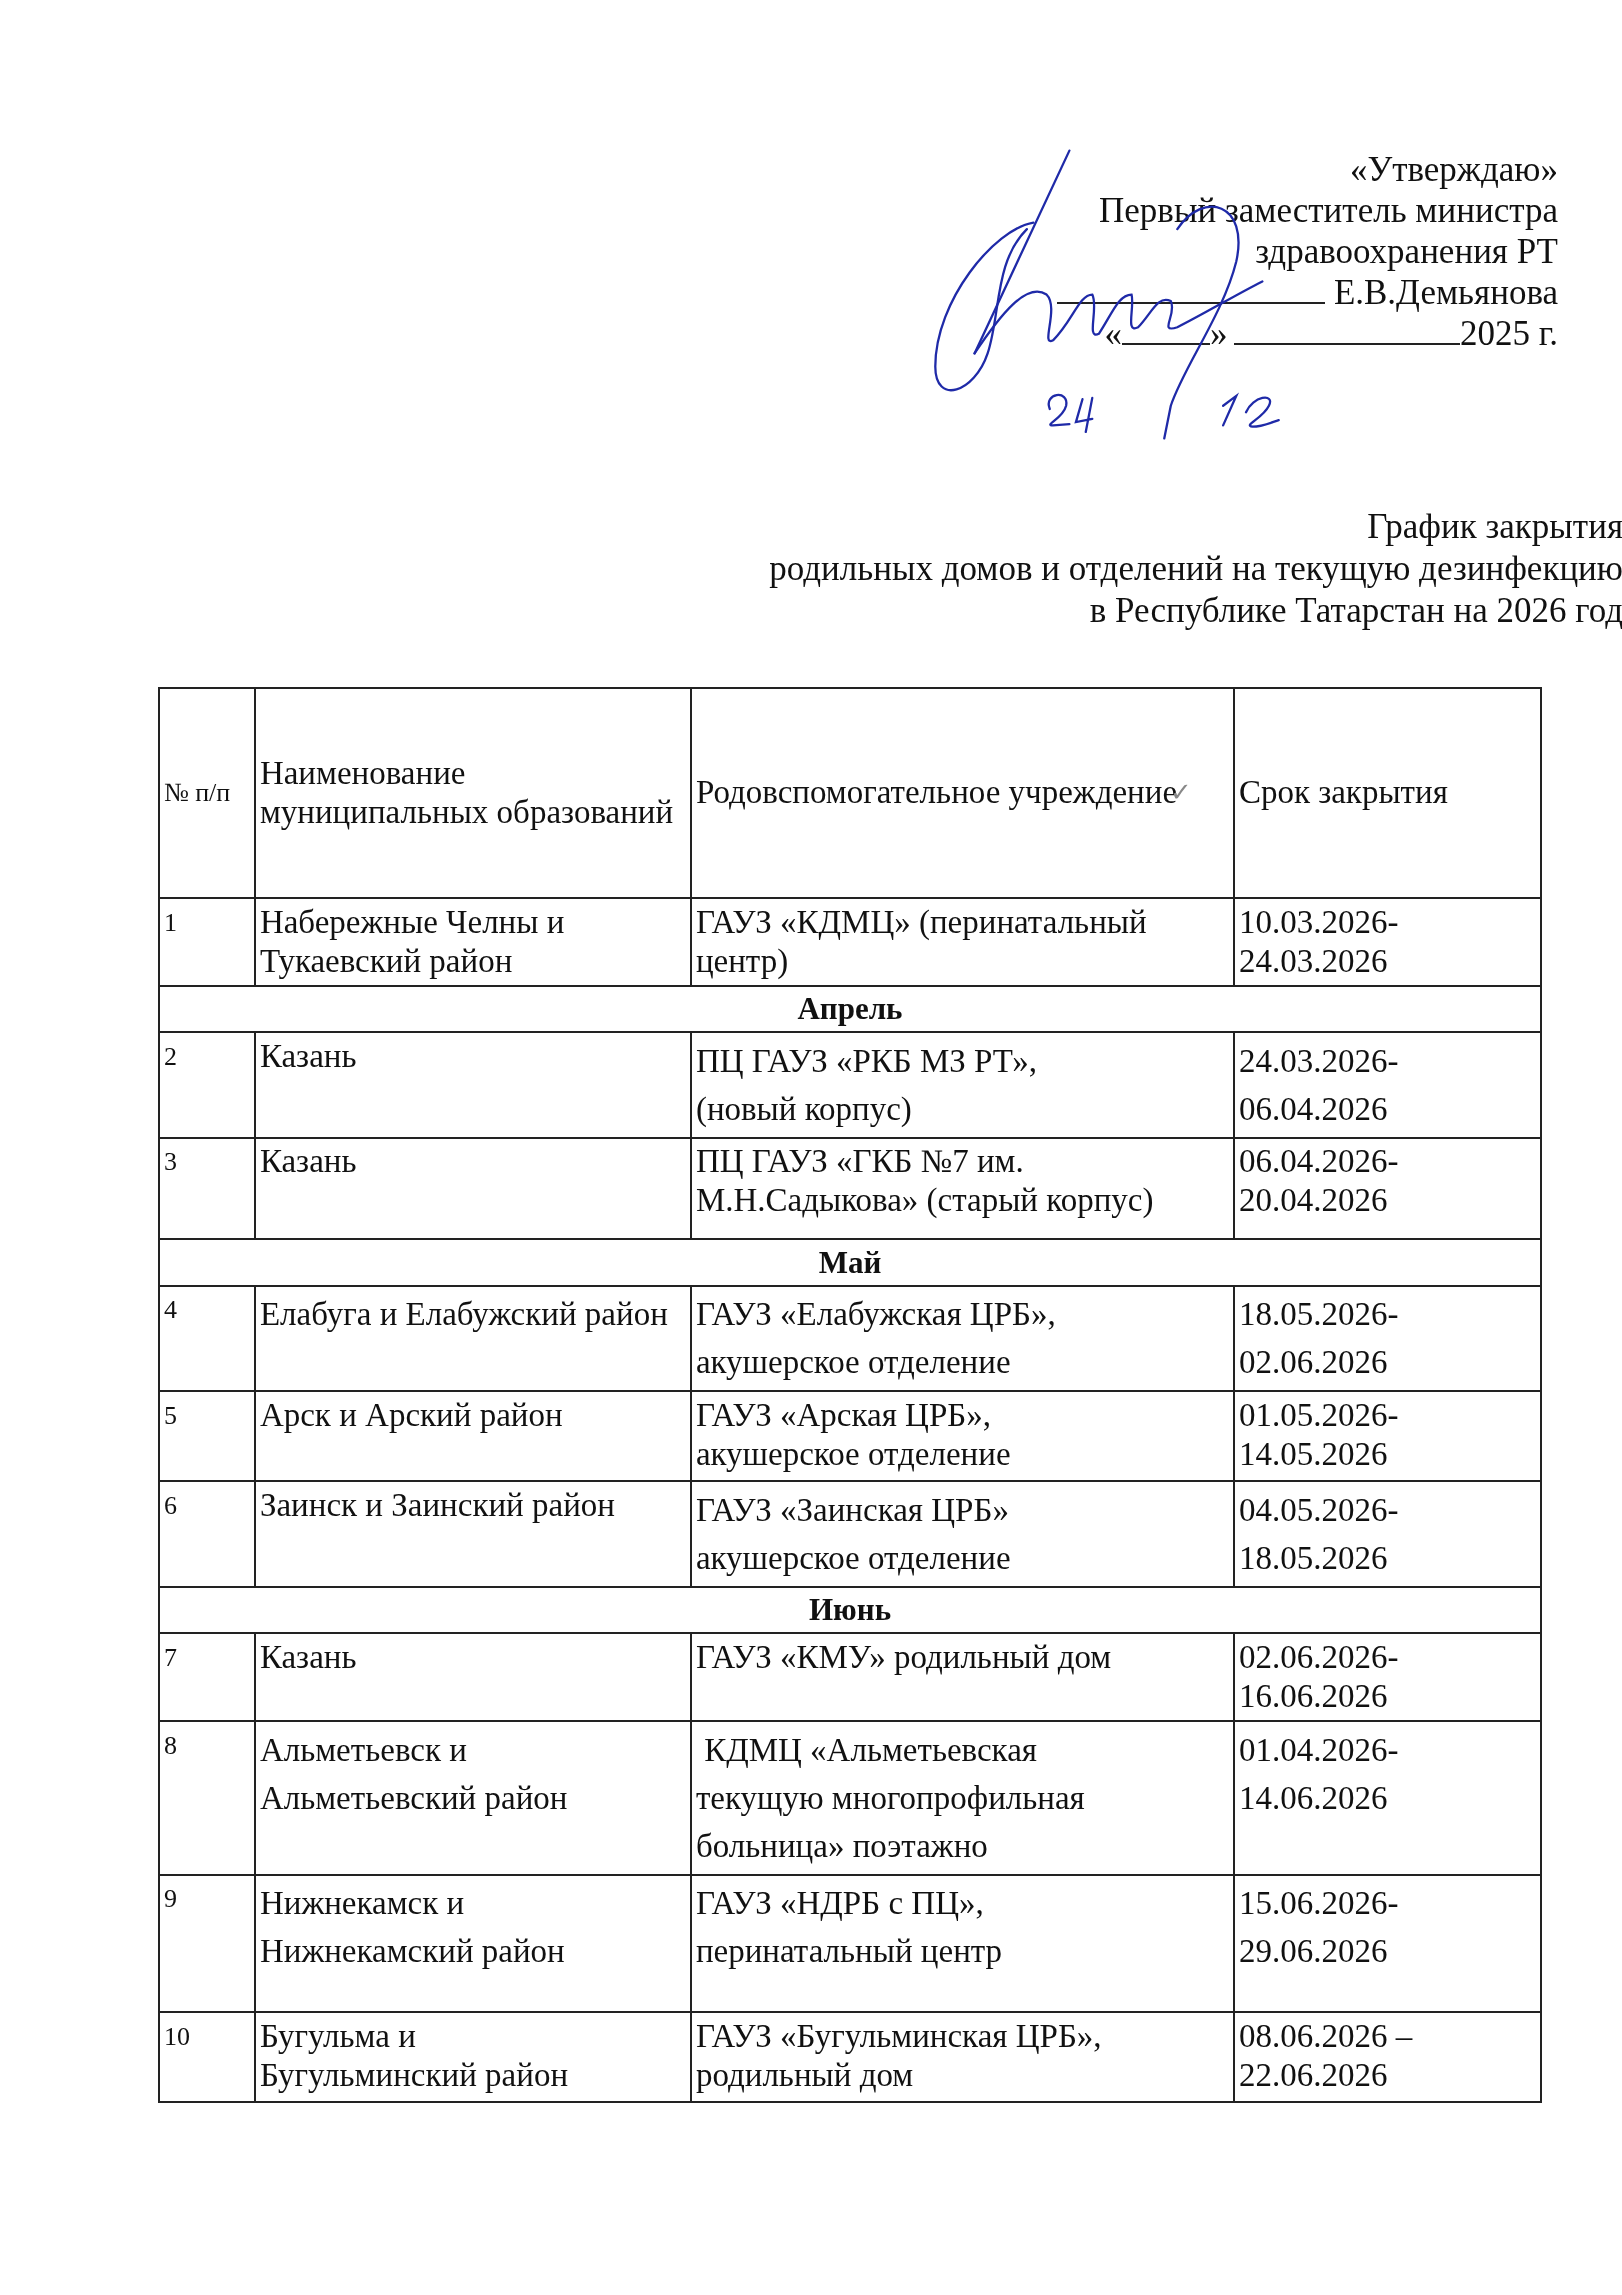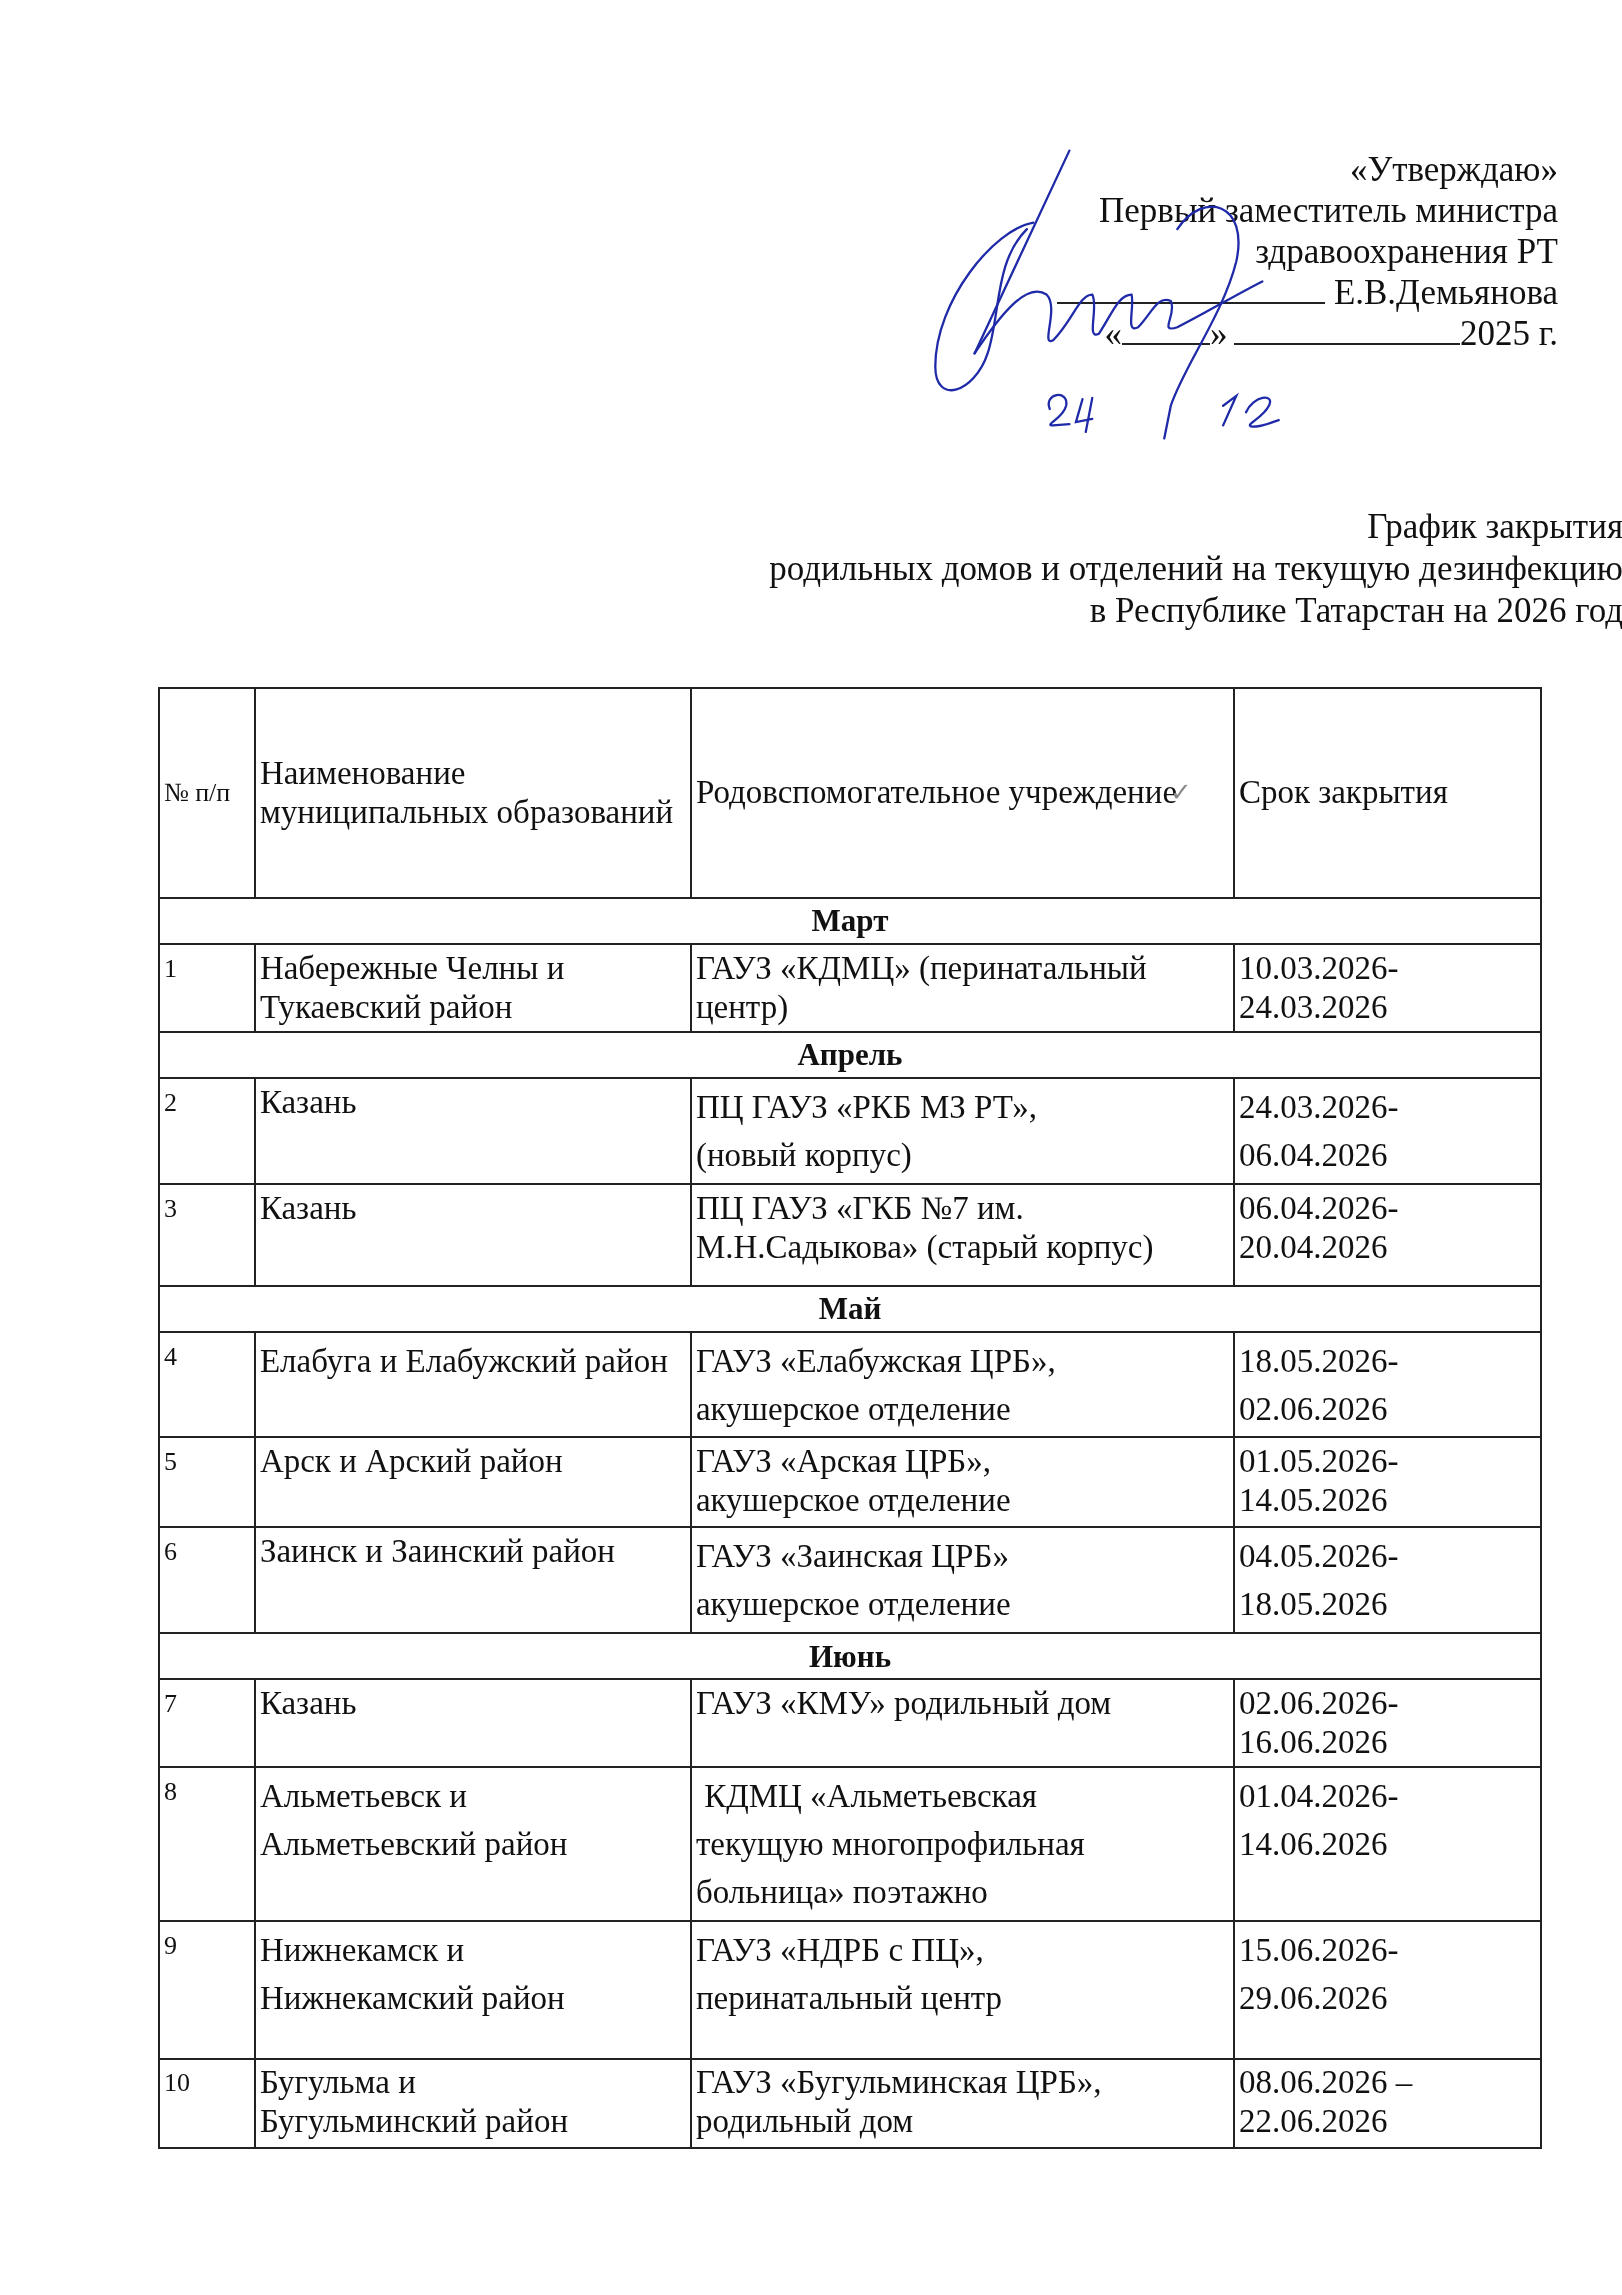--- a/index.html
+++ b/index.html
@@ -90,23 +90,20 @@
       <col class="c-date">
   </colgroup>
   <tbody>
       <tr class="head">
     <th class="h-num">№ п/п</th>
     <th>Наименование муниципальных образований</th>
     <th>Родовспомогательное учреждение</th>
     <th>Срок закрытия</th>
   </tr>
 
-  <tr class="month">
-        <td colspan="4">Март</td>
-      </tr>
   <tr class="r1">
     <td class="num">1</td>
     <td>Набережные Челны и Тукаевский район</td>
     <td>ГАУЗ «КДМЦ» (перинатальный центр)</td>
     <td>
           <div>10.03.2026-</div>
           <div>24.03.2026</div>
         </td>
   </tr>
 

